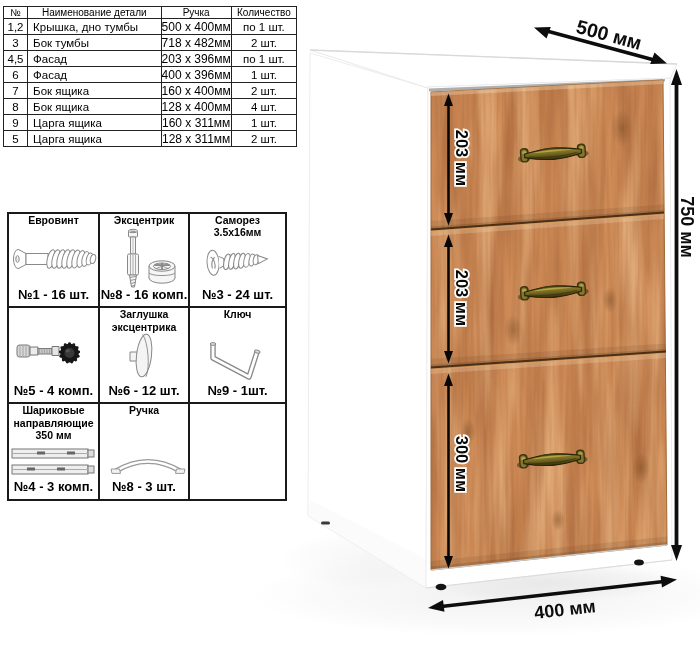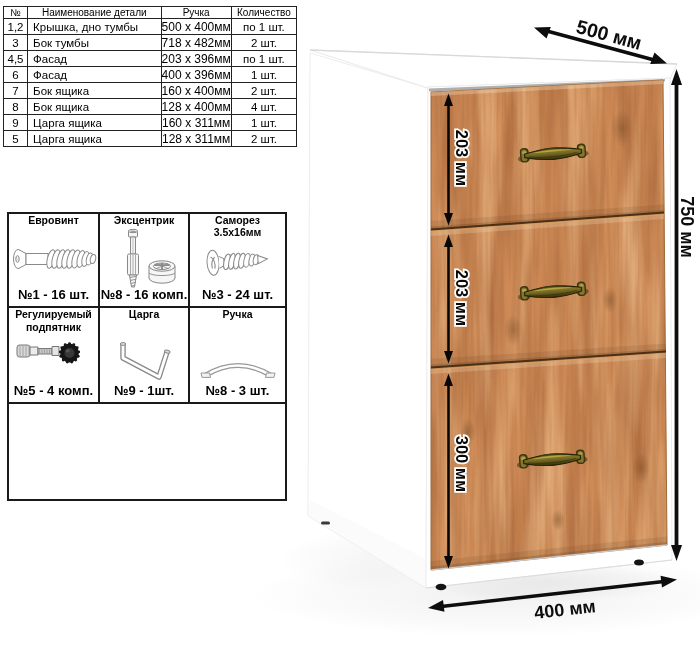--- a/index.html
+++ b/index.html
@@ -155,21 +155,20 @@
           <ellipse cx="62" cy="18" rx="2.8" ry="6" transform="rotate(16 62 18)"></ellipse>
           <ellipse cx="66" cy="18" rx="2.6" ry="5" transform="rotate(16 66 18)"></ellipse>
         </g>
         <path d="M68 13.8 L77.5 18 L68 22.2 Z"></path>
       </g>
     </svg>
     <div class="b">№3 - 24 шт.</div>
   </div>
 
   <div class="cell">
-    <div class="t">Регулируемый<br>подпятник</div>
     <svg width="89" height="40" style="top:28px" viewBox="0 0 89 40">
       <g stroke="#777" stroke-width="1">
         <rect x="8" y="9" width="13" height="12" rx="2.5" fill="#d8d8d8"></rect>
         <path d="M11 9 v12 M14 9 v12 M17 9 v12 M20 9 v12" fill="none" stroke="#a5a5a5"></path>
         <path d="M21 11 h8 v8 h-8 Z" fill="#ececec"></path>
         <rect x="29" y="12.5" width="14" height="5.5" fill="#c9c9c9"></rect>
         <path d="M30.5 12.5 v5.5 M33 12.5 v5.5 M35.5 12.5 v5.5 M38 12.5 v5.5 M40.5 12.5 v5.5" stroke="#9a9a9a" fill="none" stroke-width=".8"></path>
         <path d="M43 10.5 h7 v9 h-7 Z" fill="#e4e4e4"></path>
         <g fill="#161616" stroke="none">
           <circle cx="60.5" cy="17" r="9.4"></circle>
@@ -187,35 +186,64 @@
 <circle cx="52.8" cy="11.7" r="1.45"></circle>
 <circle cx="56.2" cy="8.8" r="1.45"></circle>
           <circle cx="60.5" cy="17" r="5" fill="#383838"></circle>
           <ellipse cx="58.7" cy="14.8" rx="2.2" ry="1.6" fill="#555"></ellipse>
         </g>
       </g>
     </svg>
     <div class="b">№5 - 4 комп.</div>
   </div>
 
-
-
-  <div class="cell">
-    <div class="t">Царга</div>
+  <div class="cell">
+    <div class="t">Заглушка<br>эксцентрика</div>
+    <svg width="88" height="48" style="top:24px" viewBox="0 0 88 48">
+      <g stroke="#888" fill="#f4f4f4" stroke-width="1">
+        <path d="M30 20 h8 v9 h-8 Z"></path>
+        <ellipse cx="44" cy="23.5" rx="7.5" ry="21.5" transform="rotate(7 44 23.5)"></ellipse>
+        <path d="M42.5 2.3 c6 8 7.5 34 3.5 42.5" fill="none" stroke-width=".9"></path>
+      </g>
+    </svg>
+    <div class="b">№6 - 12 шт.</div>
+  </div>
+
+
+  <div class="cell">
+    <div class="t">Ключ</div>
     <svg width="89" height="44" style="top:30px" viewBox="0 0 89 44">
       <g fill="none">
         <path d="M23 6 v14 l36 19 l8 -25" stroke="#8a8a8a" stroke-width="5.5" stroke-linejoin="round"></path>
         <path d="M23 6 v14 l36 19 l8 -25" stroke="#fff" stroke-width="2.8" stroke-linejoin="round"></path>
         <ellipse cx="23" cy="6" rx="2.8" ry="1.4" fill="#ddd" stroke="#8a8a8a" stroke-width="1"></ellipse>
         <ellipse cx="67.3" cy="13.6" rx="2.8" ry="1.4" fill="#ddd" stroke="#8a8a8a" stroke-width="1" transform="rotate(17 67.3 13.6)"></ellipse>
       </g>
     </svg>
     <div class="b">№9 - 1шт.</div>
   </div>
 
+  <div class="cell">
+    <div class="t">Шариковые<br>направляющие<br>350 мм</div>
+    <svg width="88" height="34" style="top:42px" viewBox="0 0 88 34">
+      <g stroke="#777" stroke-width="1" fill="#eee">
+        <rect x="3" y="3" width="76" height="9"></rect>
+        <rect x="79" y="4" width="6" height="7" fill="#ddd"></rect>
+        <path d="M3 7.5 h76" stroke="#aaa" fill="none"></path>
+        <rect x="28" y="5.5" width="8" height="3" fill="#666" stroke="none"></rect>
+        <rect x="58" y="5.5" width="8" height="3" fill="#666" stroke="none"></rect>
+        <rect x="3" y="19" width="76" height="9"></rect>
+        <rect x="79" y="20" width="6" height="7" fill="#ddd"></rect>
+        <path d="M3 23.5 h76" stroke="#aaa" fill="none"></path>
+        <rect x="18" y="21.5" width="8" height="3" fill="#666" stroke="none"></rect>
+        <rect x="48" y="21.5" width="8" height="3" fill="#666" stroke="none"></rect>
+      </g>
+    </svg>
+    <div class="b">№4 - 3 комп.</div>
+  </div>
 
   <div class="cell">
     <div class="t">Ручка</div>
     <svg width="96" height="30" style="top:46px" viewBox="0 0 96 30">
       <g fill="none">
         <path d="M15 21.5 Q48 1.5 81 21.5" stroke="#999" stroke-width="5"></path>
         <path d="M15 21.5 Q48 1.5 81 21.5" stroke="#fff" stroke-width="2.6"></path>
         <path d="M11 19 l8.5 0 l1 4.4 l-8.5 0 Z" fill="#f2f2f2" stroke="#999" stroke-width="1"></path>
         <path d="M76.5 19 l8.5 0 l-1 4.4 l-8.5 0 Z" fill="#f2f2f2" stroke="#999" stroke-width="1"></path>
       </g>

